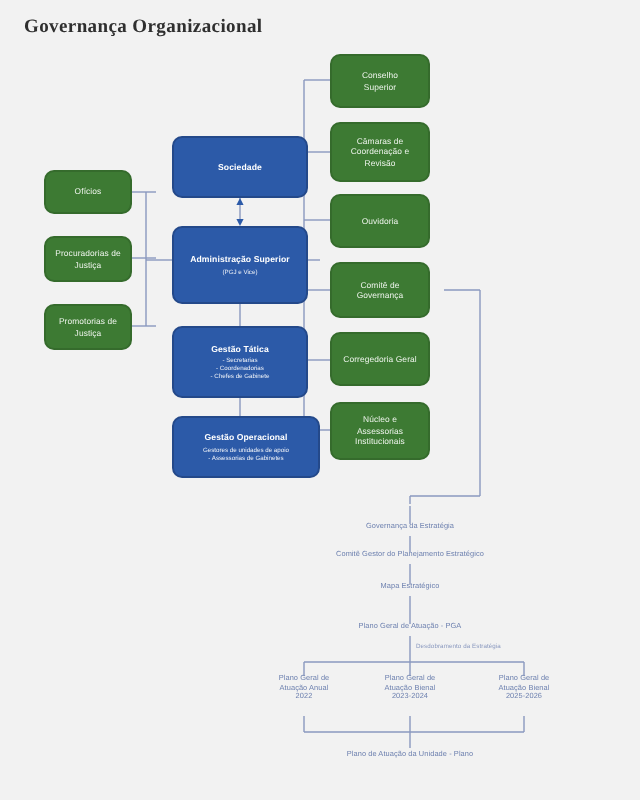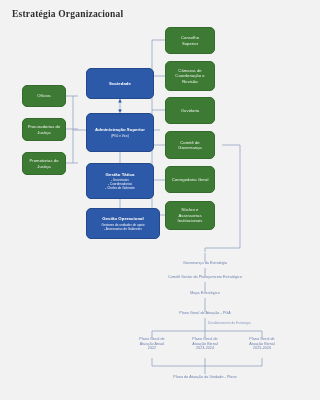--- a/index.html
+++ b/index.html
@@ -49,21 +49,21 @@
   .bg-plate{
     position:absolute;left:0;top:0;width:311px;height:400px;
     background:#f2f2f2;
   }
 </style>
 </head>
 <body>
 
 <div class="bg-plate"></div>
 
-<div id="page-title">Estratégia Organizacional</div>
+<div id="page-title">Governança Organizacional</div>
 
 <div class="canvas">
 
   <svg class="lines" viewBox="0 0 311 400" xmlns="http://www.w3.org/2000/svg">
     <g stroke="#8a99bf" stroke-width="0.7" fill="none">
 
       <line x1="120" y1="99" x2="120" y2="110"></line>
       <polygon points="120,113 118.2,109.5 121.8,109.5" fill="#2c5aa8" stroke="none"></polygon>
       <polygon points="120,99 118.2,102.5 121.8,102.5" fill="#2c5aa8" stroke="none"></polygon>
 

